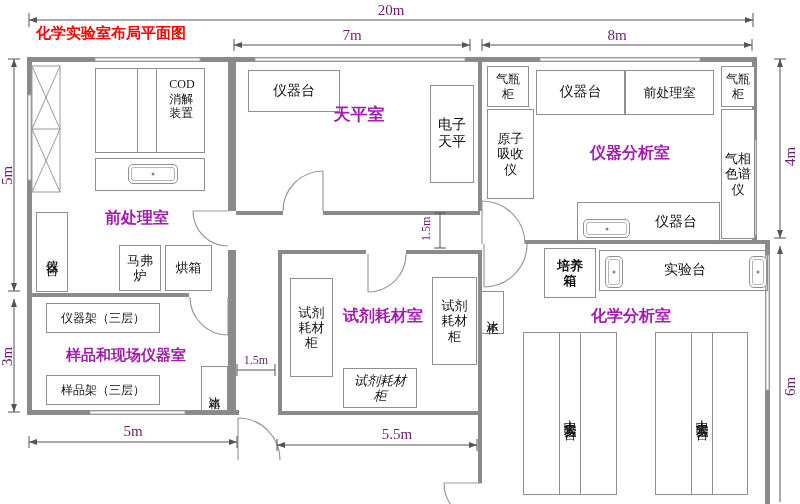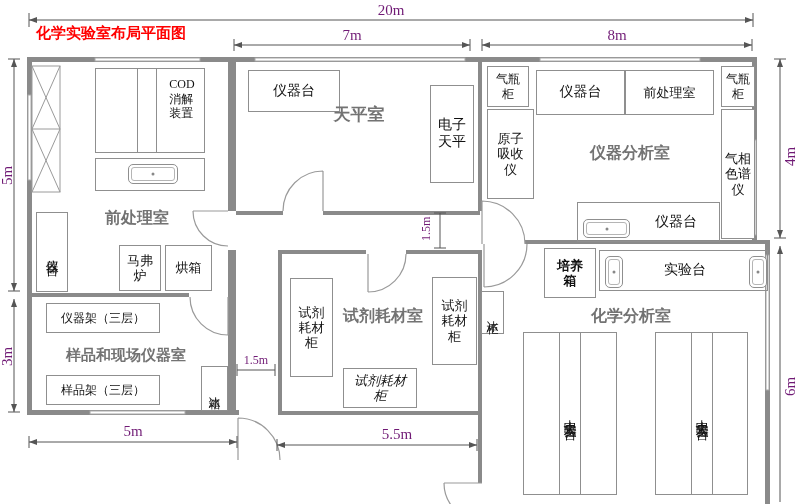--- a/index.html
+++ b/index.html
@@ -6,21 +6,21 @@
   #plan{position:relative;width:800px;height:504px;background:#fff;overflow:hidden;
         font-family:"Liberation Serif",serif;color:#111;}
   #linework{position:absolute;left:0;top:0;z-index:1;}
   .box{position:absolute;border:1px solid #8f8f8f;background:#fff;box-sizing:border-box;
        display:flex;align-items:center;justify-content:center;text-align:center;
        font-size:13px;line-height:1.18;white-space:pre-line;z-index:2;}
   .plain{background:transparent;}
   .vtext{writing-mode:vertical-rl;letter-spacing:2px;}
   .freetext{position:absolute;display:flex;align-items:center;justify-content:center;
        font-size:13px;line-height:1.2;white-space:pre-line;z-index:3;}
-  .room-label{position:absolute;font-weight:bold;font-size:16px;color:#737373;z-index:3;
+  .room-label{position:absolute;font-weight:bold;font-size:16px;color:#a21caf;z-index:3;
        display:flex;align-items:center;justify-content:center;white-space:nowrap;}
   .dim{position:absolute;font-size:15px;color:#701a75;z-index:3;display:flex;
        align-items:center;justify-content:center;}
   .dim-small{font-size:12px;}
   .vdim{writing-mode:vertical-rl;transform:rotate(180deg);}
   .title{position:absolute;left:36px;top:24px;color:#ff0000;font-weight:bold;
        font-family:"Liberation Sans",sans-serif;font-size:15px;z-index:4;}
   .sink{position:absolute;border:1px solid #8f8f8f;border-radius:5px;z-index:3;background:#fff;}
   .sink::before{content:'';position:absolute;inset:2px;border:1px solid #b5b5b5;border-radius:3px;}
   .sink::after{content:'';position:absolute;width:3px;height:3px;background:#888;border-radius:50%;

